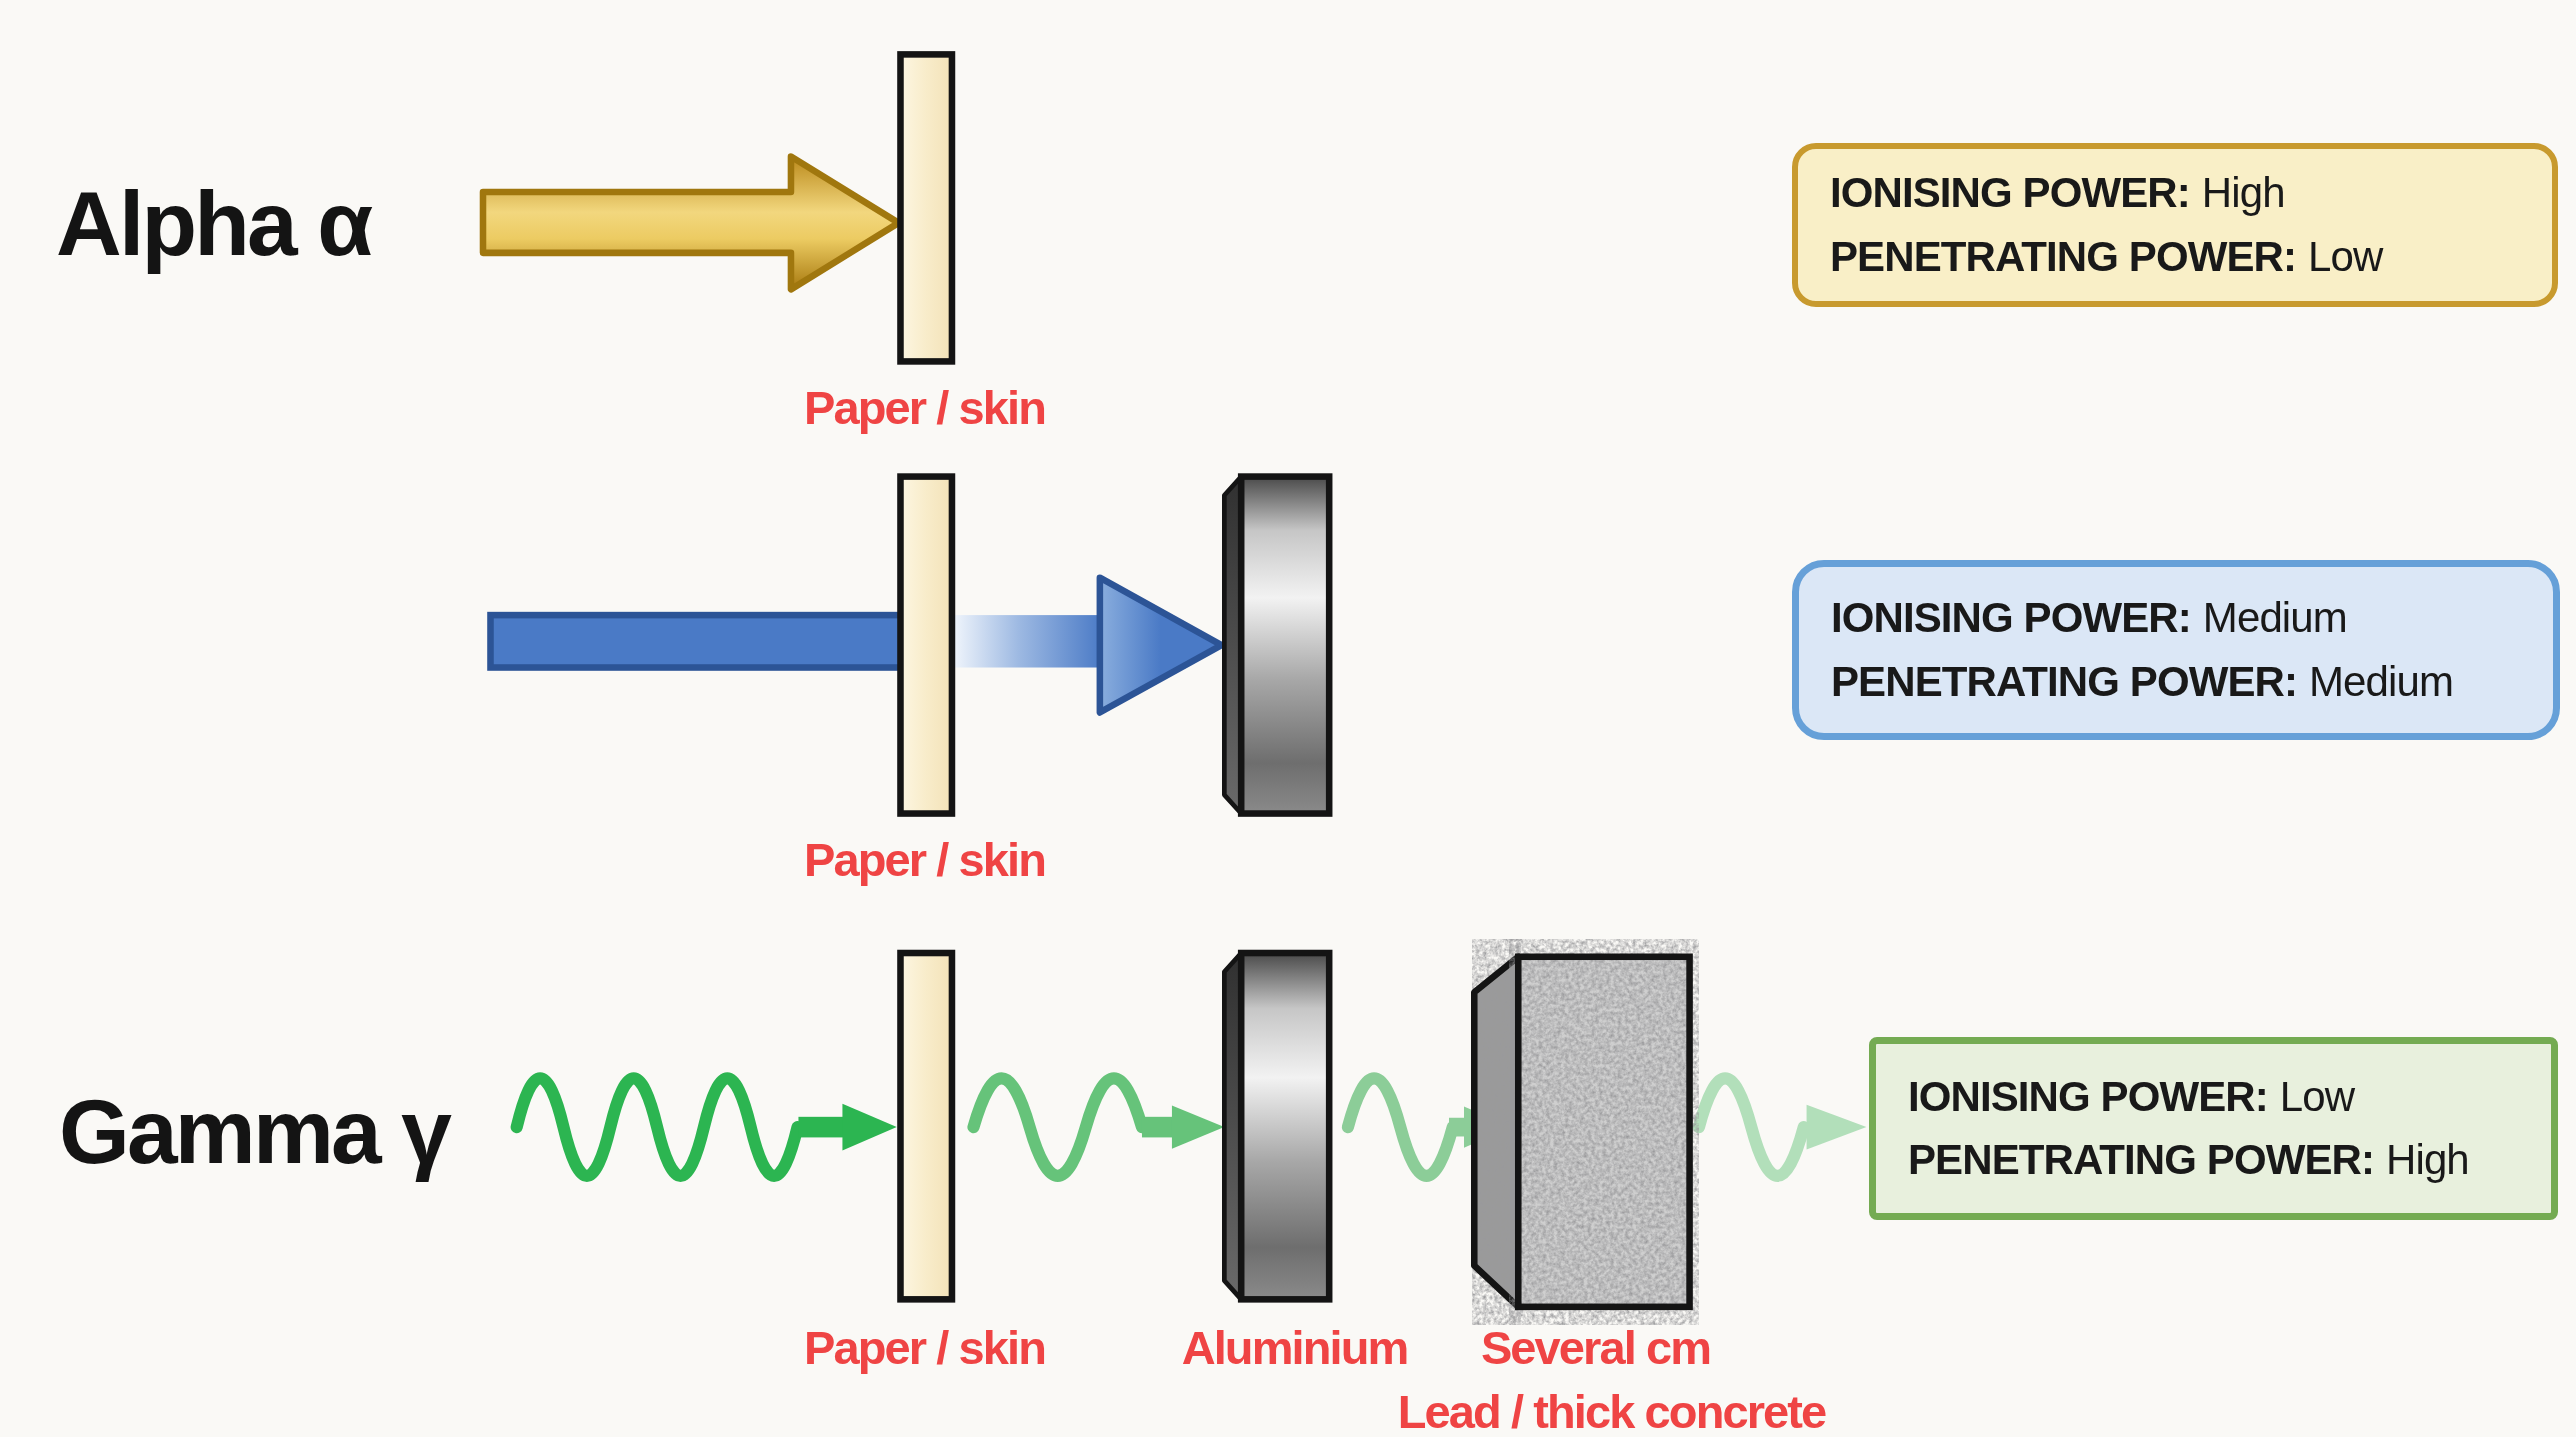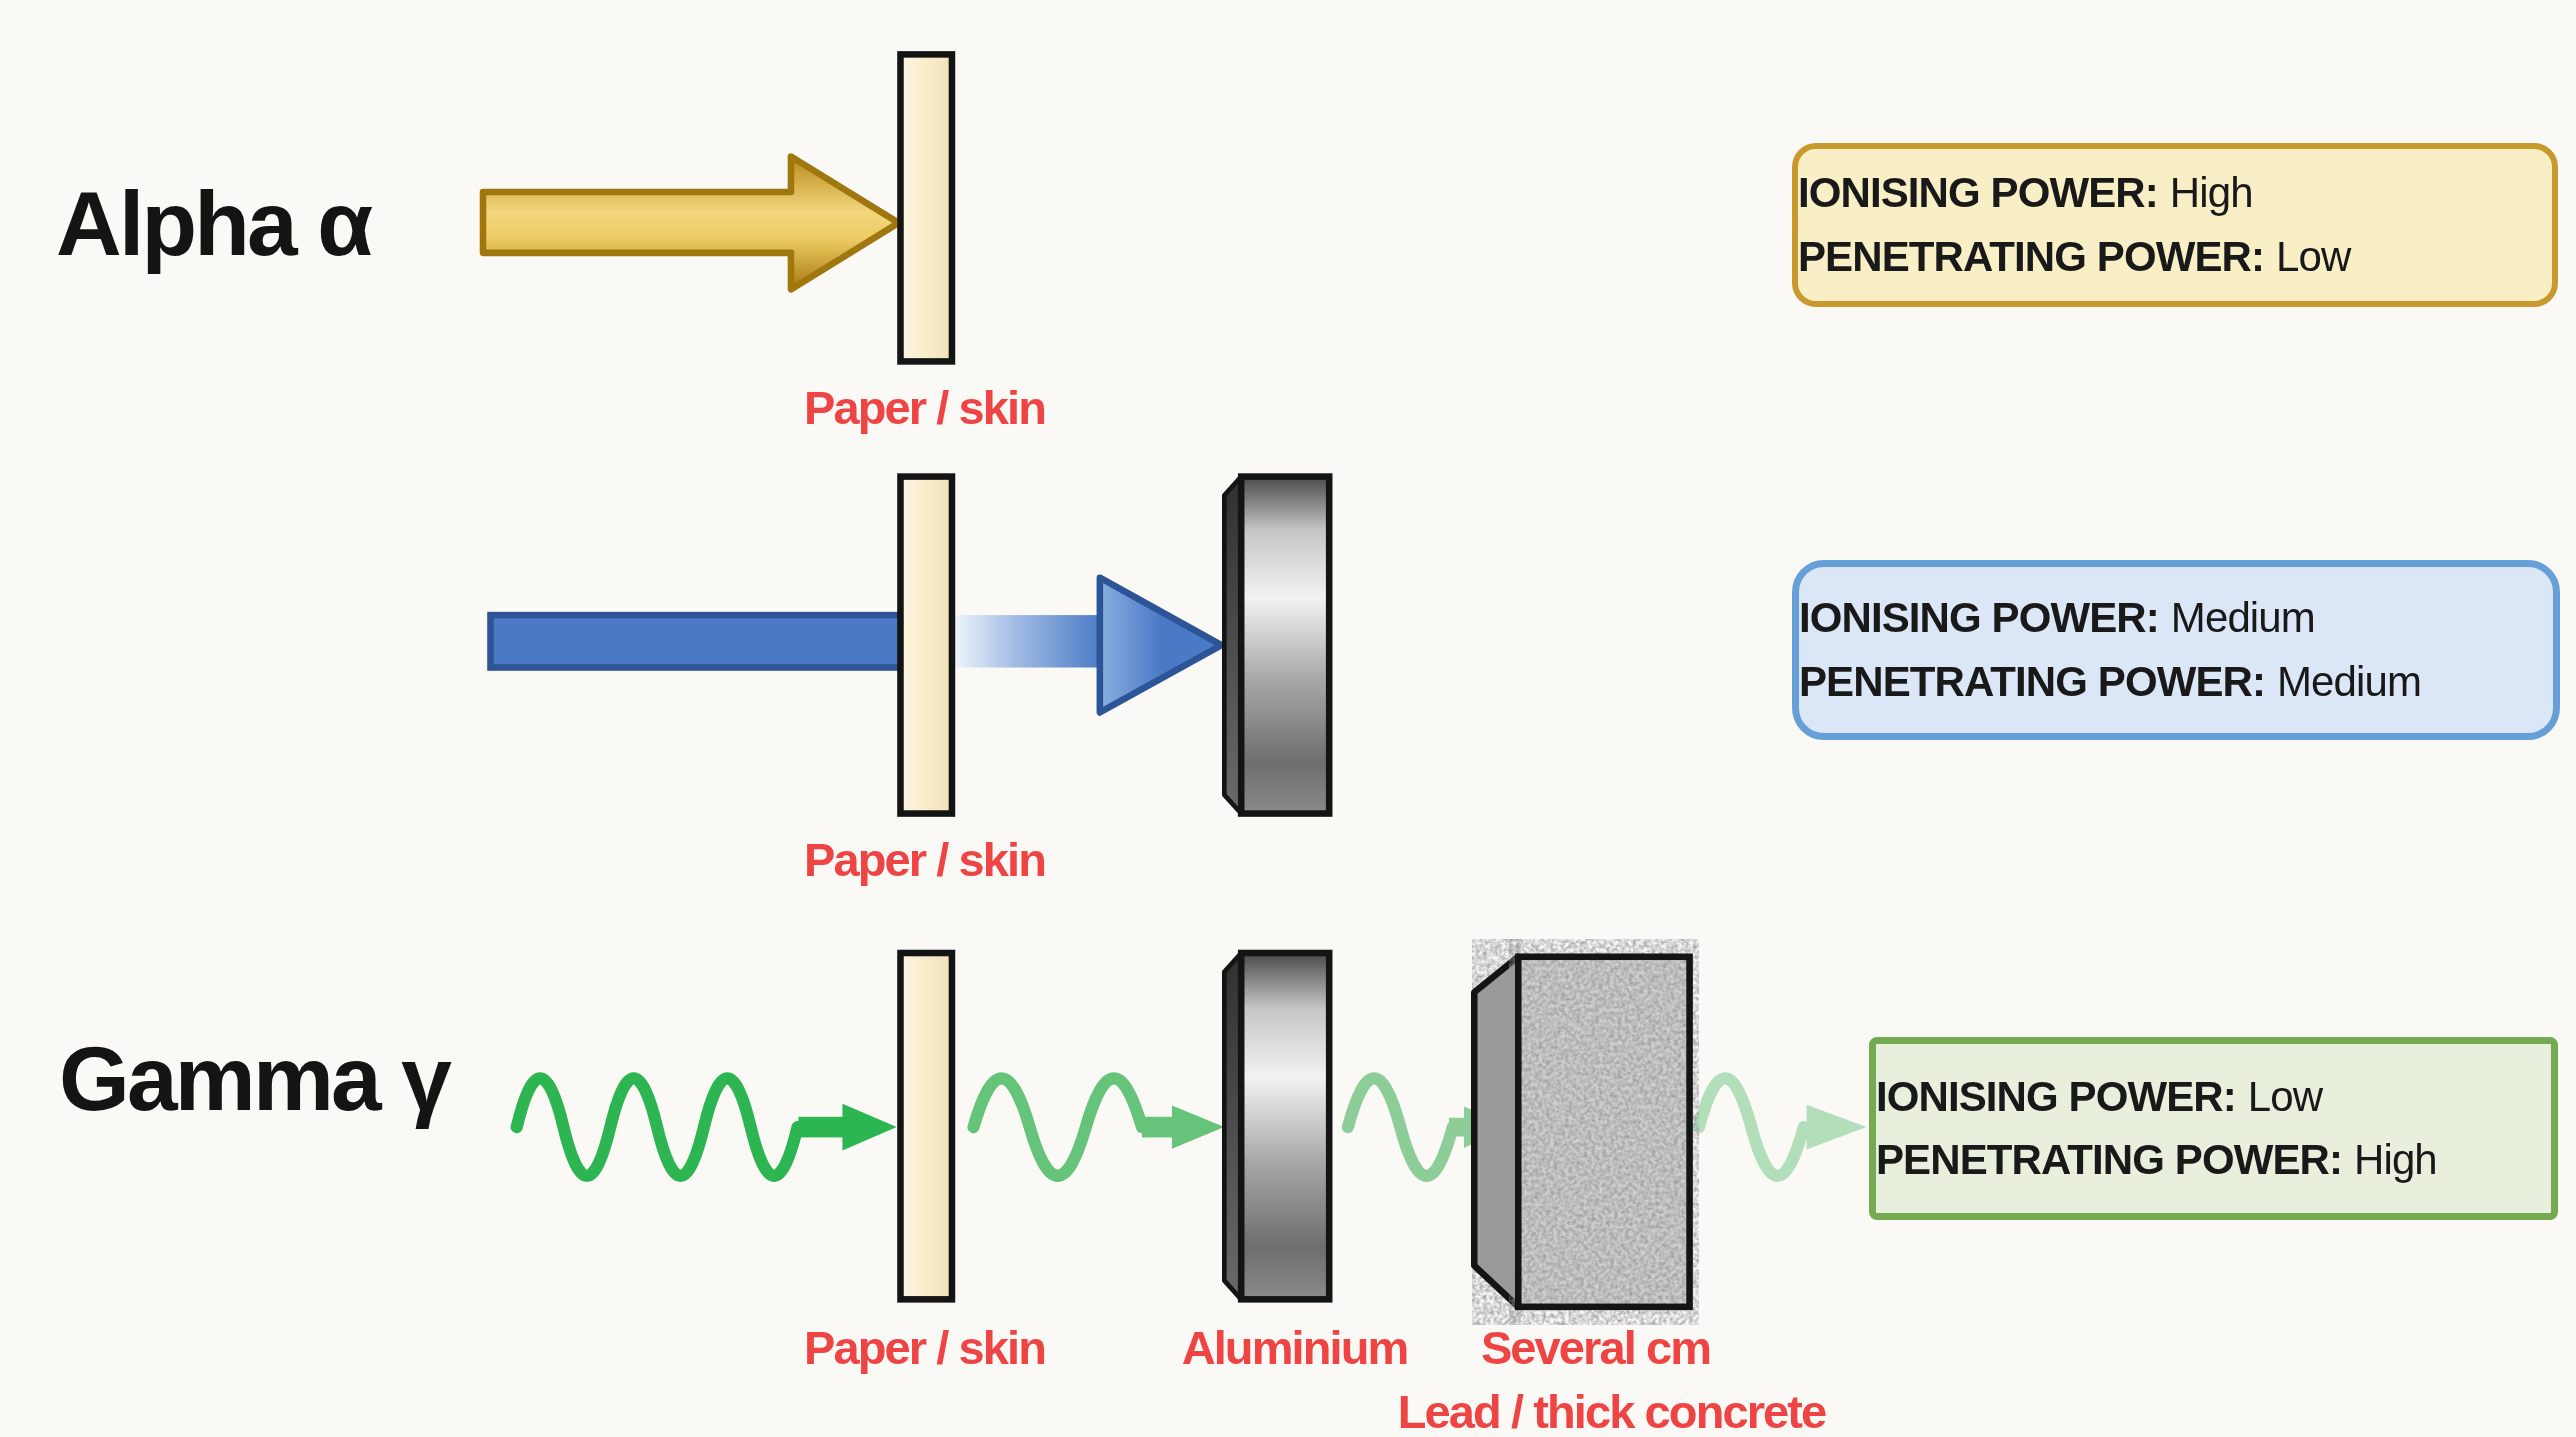--- a/index.html
+++ b/index.html
@@ -19,21 +19,21 @@
   }
   .caption{
     position:absolute;width:599px;margin-left:-300px;
     text-align:center;font-size:47px;font-weight:bold;letter-spacing:-1.9px;
     color:#ef4444;line-height:1;white-space:nowrap;
   }
   .infobox{
     position:absolute;box-sizing:border-box;
     border-style:solid;
     display:flex;flex-direction:column;justify-content:center;
-    gap:15px;
+    gap:15px;padding-left:32px;
   }
   .infobox.alpha{border-width:6.6px;border-radius:24px;}
   .infobox.beta{border-width:7.5px;border-radius:32px;}
   .infobox.gamma{border-width:7.5px;border-radius:8px;}
   .iline{font-size:42px;letter-spacing:-0.9px;color:#191919;line-height:1.15;white-space:nowrap;}
   .iline .k{font-weight:bold;}
   .iline .v{font-weight:normal;margin-left:12px;}
 </style>
 </head>
 <body>
@@ -113,21 +113,21 @@
 
     <polygon points="1575,1060 1622,1022 1622,1396 1575,1352" fill="#9a9a9a"></polygon>
     <polygon points="1575,1060 1622,1022 1622,1396 1575,1352" filter="url(#speckle)"></polygon>
     <polygon points="1575,1060 1622,1022 1622,1396 1575,1352" fill="none" stroke-width="7" stroke-linejoin="round" stroke="#141414"></polygon>
     <rect x="1622" y="1022" width="183" height="374" fill="#cfcfcf"></rect>
     <rect x="1622" y="1022" width="183" height="374" filter="url(#speckle)"></rect>
     <rect x="1622" y="1022" width="183" height="374" fill="none" stroke-width="7" stroke="#141414"></rect>
   </svg>
 
   <div class="row-label" style="left:56px;top:178px;">Alpha α</div>
-  <div class="row-label" style="left:59px;top:1033px;text-align:center;">Gamma γ</div>
+  <div class="row-label" style="left:59px;top:1086px;text-align:center;">Gamma γ</div>
 
   <div class="caption" style="left:925px;top:384px;">Paper / skin</div>
 
   <div class="caption" style="left:925px;top:836px;">Paper / skin</div>
 
   <div class="caption" style="left:925px;top:1324px;">Paper / skin</div>
   <div class="caption" style="left:1295px;top:1324px;">Aluminium</div>
   <div class="caption" style="left:1596px;top:1324px;">Several cm</div>
   <div class="caption" style="left:1612px;top:1388px;">Lead / thick concrete</div>
 

